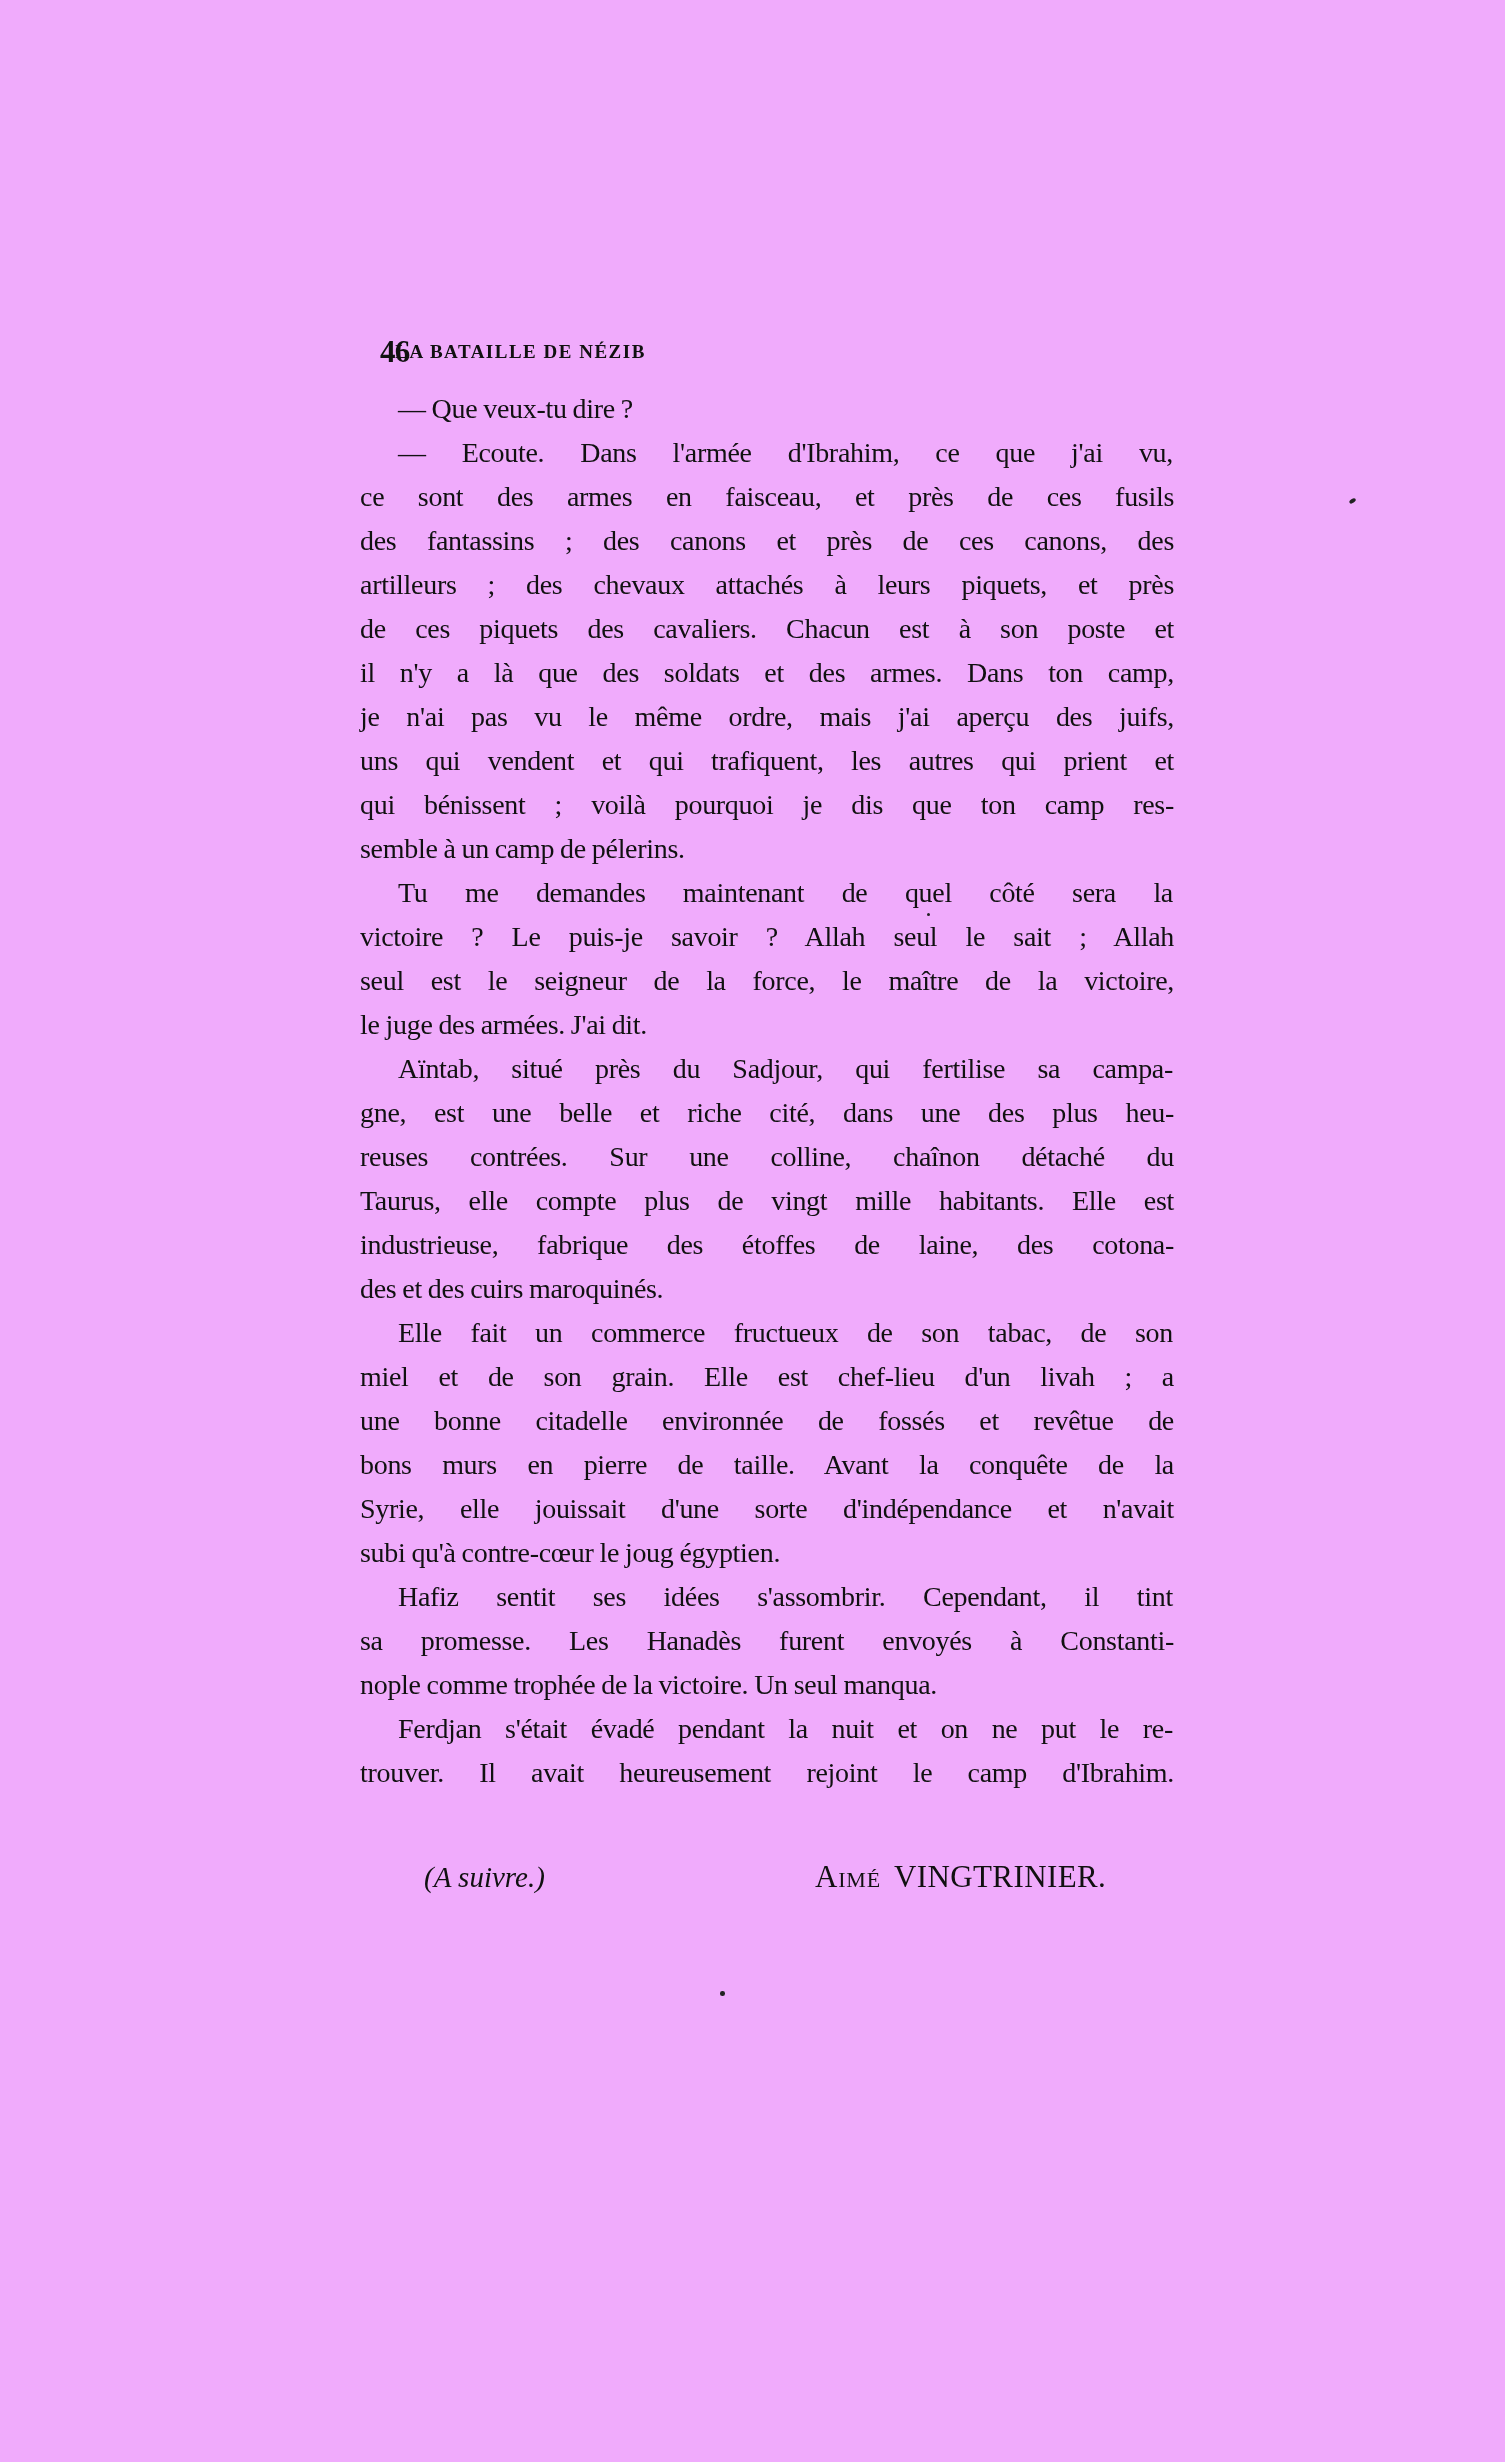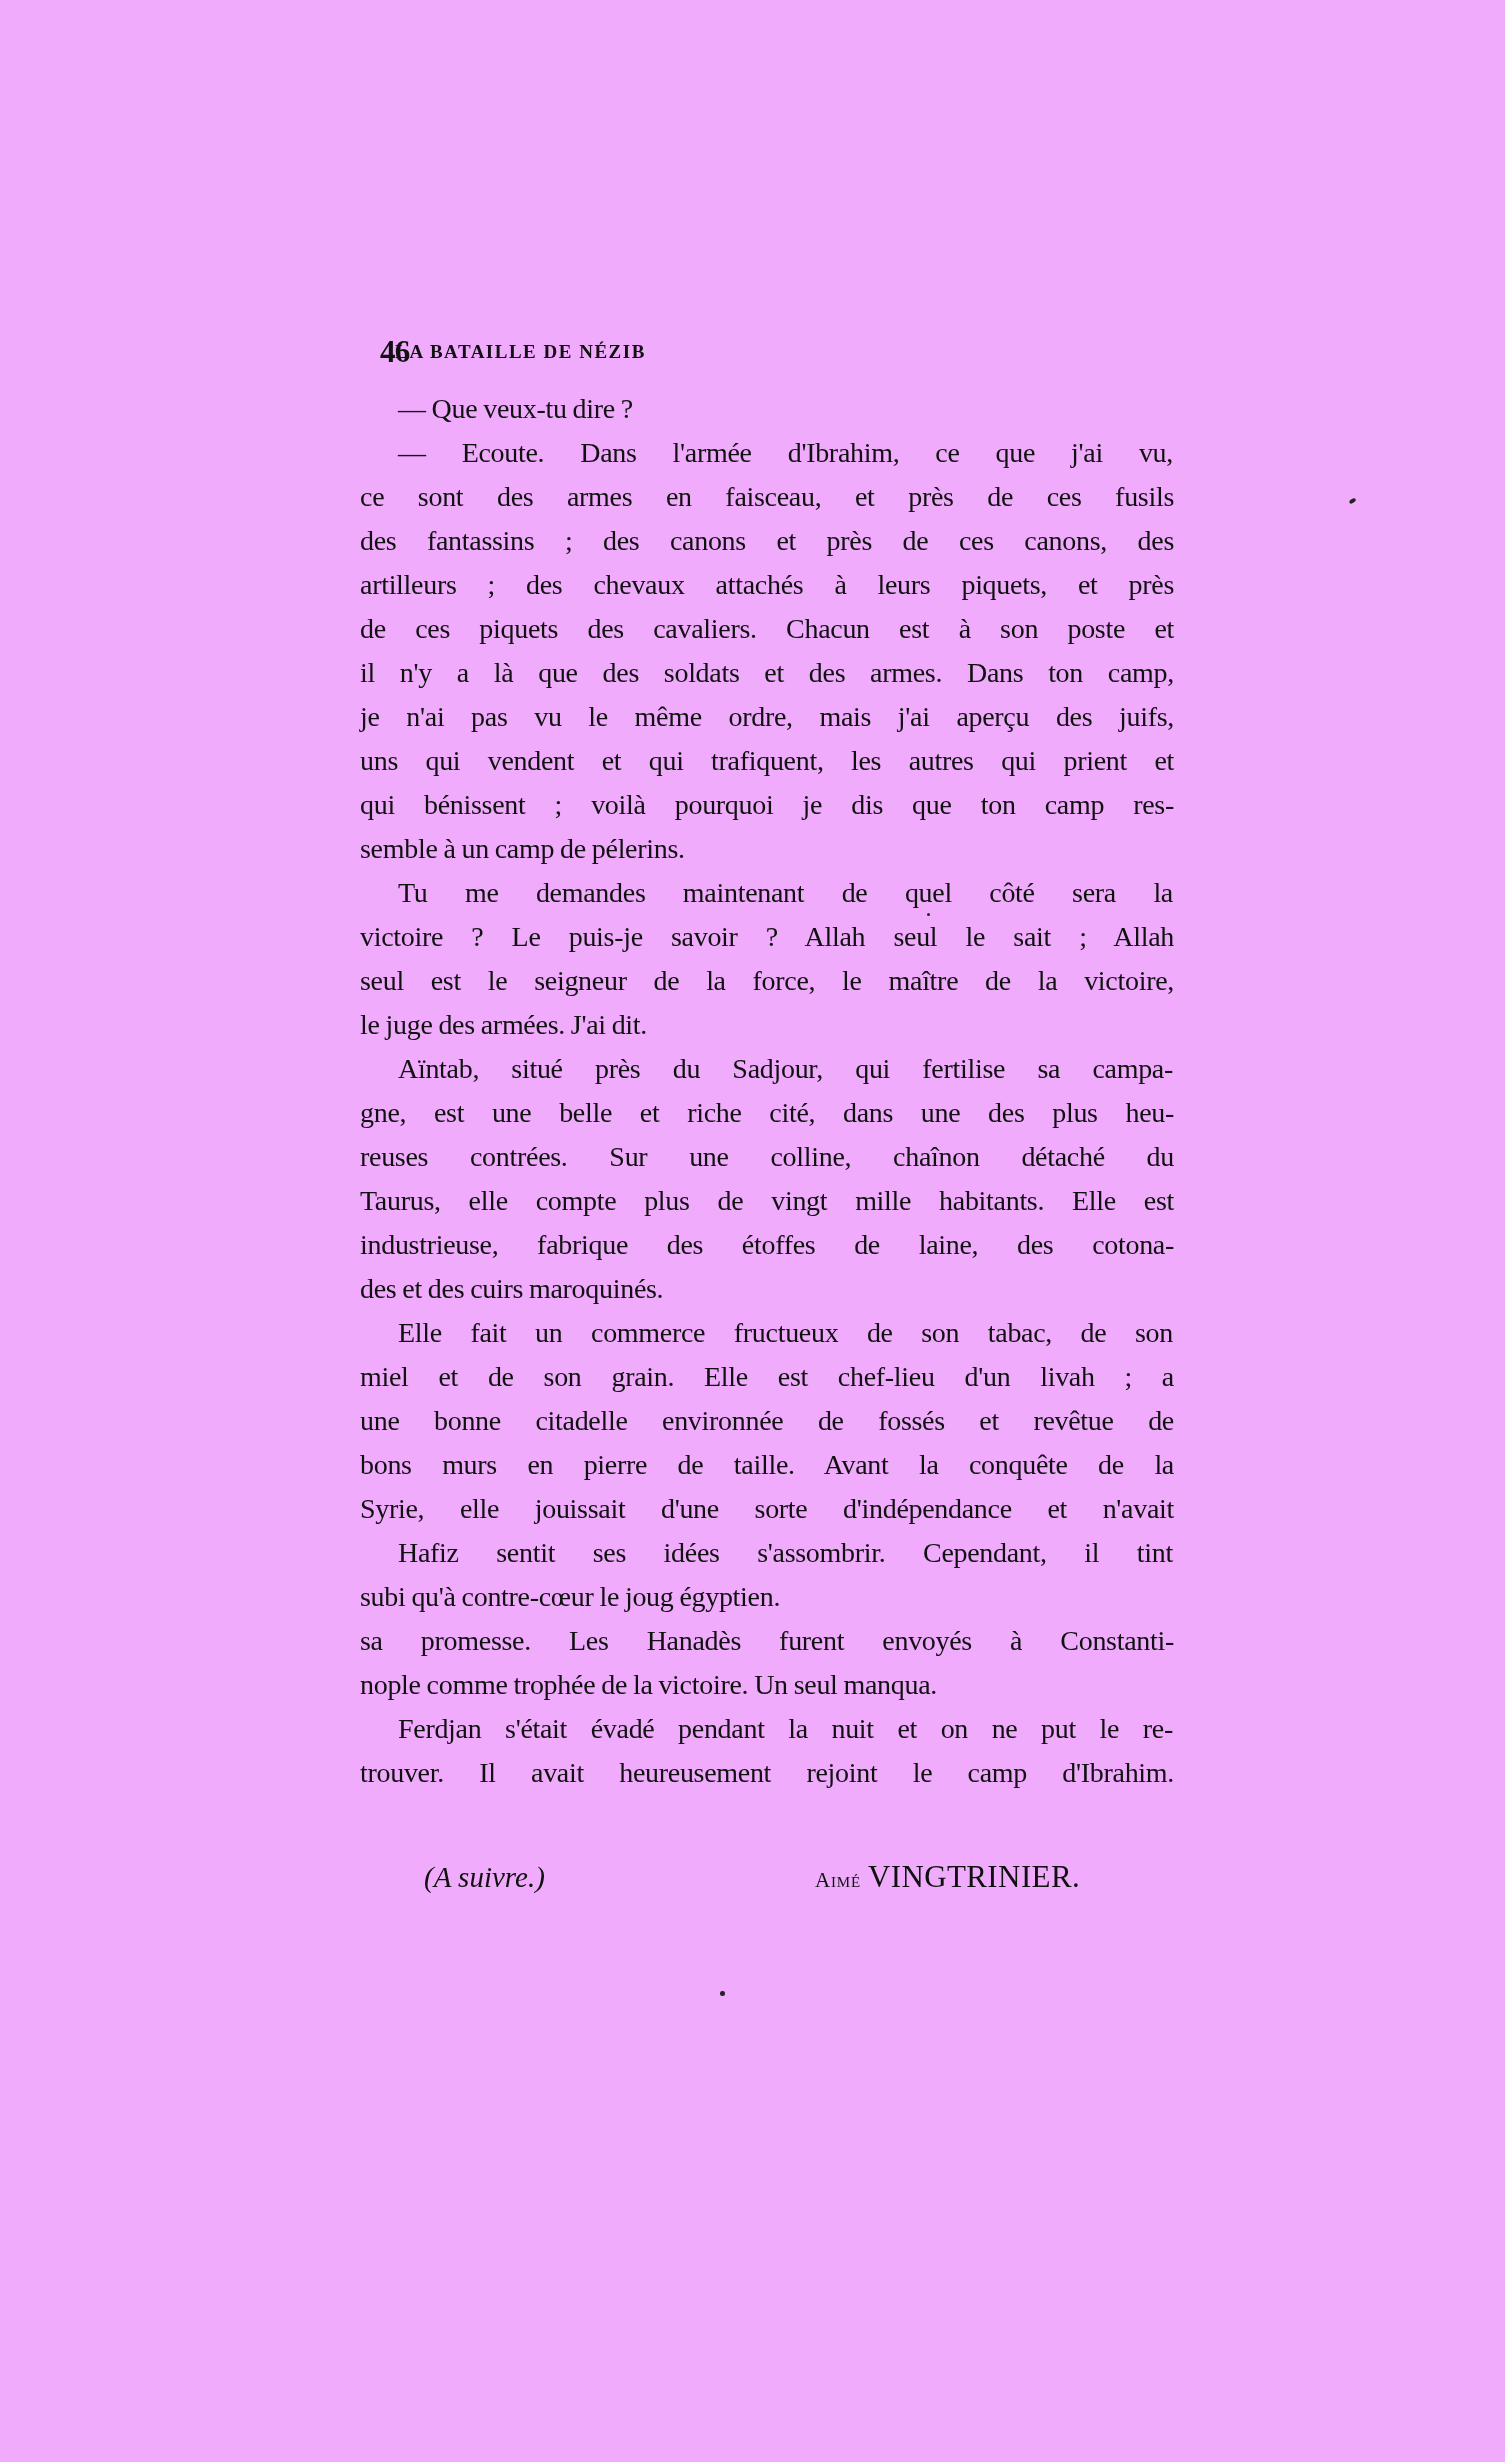--- a/index.html
+++ b/index.html
@@ -97,23 +97,23 @@
     .author {
       position: absolute;
       left: 435px;
       top: 0;
       white-space: nowrap;
       font-size: 31px;
       letter-spacing: 0.4px;
     }
     .author .first-name {
       font-variant: small-caps;
-      font-size: 21px;
+      font-size: 31px;
       letter-spacing: 0.8px;
-      margin-right: 7px;
+      margin-right: 13px;
       font-family: Liberation Serif, serif;
     }
     .speck {
       position: absolute;
       background: #222;
       border-radius: 50%;
     }
   </style>
 </head>
 <body>
@@ -145,22 +145,22 @@
     <span class="line">gne, est une belle et riche cité, dans une des plus heu-</span>
     <span class="line">reuses contrées. Sur une colline, chaînon détaché du</span>
     <span class="line">Taurus, elle compte plus de vingt mille habitants. Elle est</span>
     <span class="line">industrieuse, fabrique des étoffes de laine, des cotona-</span>
     <span class="line last">des et des cuirs maroquinés.</span>
     <span class="line indent">Elle fait un commerce fructueux de son tabac, de son</span>
     <span class="line">miel et de son grain. Elle est chef-lieu d'un livah ; a</span>
     <span class="line">une bonne citadelle environnée de fossés et revêtue de</span>
     <span class="line">bons murs en pierre de taille. Avant la conquête de la</span>
     <span class="line">Syrie, elle jouissait d'une sorte d'indépendance et n'avait</span>
+    <span class="line last">subi qu'à contre-cœur le joug égyptien.</span>
     <span class="line indent">Hafiz sentit ses idées s'assombrir. Cependant, il tint</span>
-    <span class="line last">subi qu'à contre-cœur le joug égyptien.</span>
     <span class="line">sa promesse. Les Hanadès furent envoyés à Constanti-</span>
     <span class="line last">nople comme trophée de la victoire. Un seul manqua.</span>
     <span class="line indent">Ferdjan s'était évadé pendant la nuit et on ne put le re-</span>
     <span class="line">trouver. Il avait heureusement rejoint le camp d'Ibrahim.</span>
   </div>
 
   <div class="signoff">
     <span class="to-be-continued">(A suivre.)</span>
     <span class="author">
       <span class="first-name">Aimé</span><span class="last-name">VINGTRINIER.</span>

